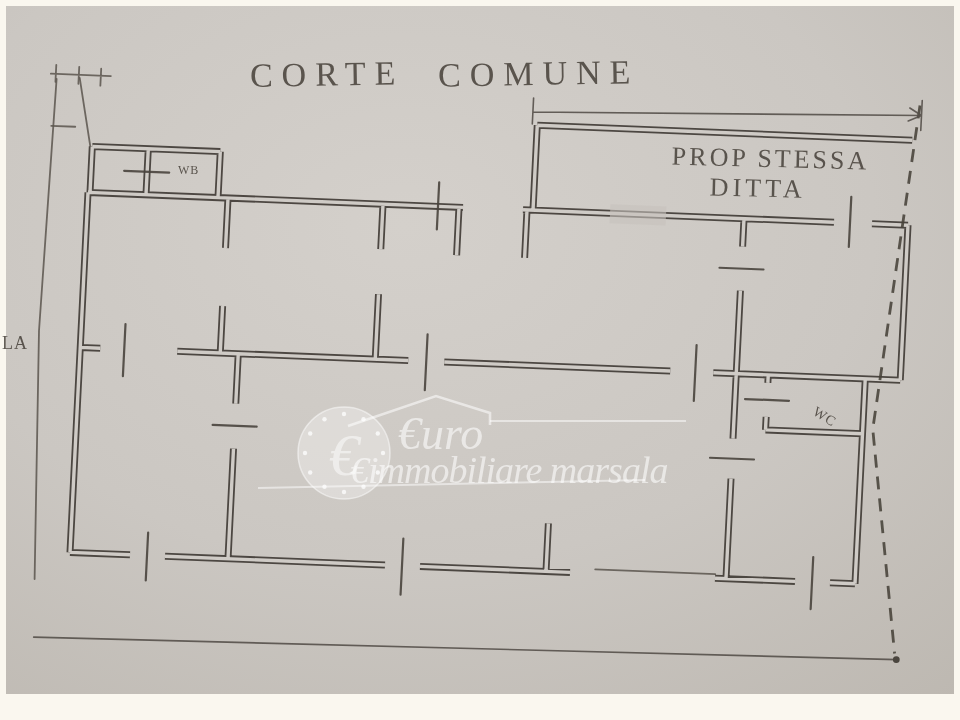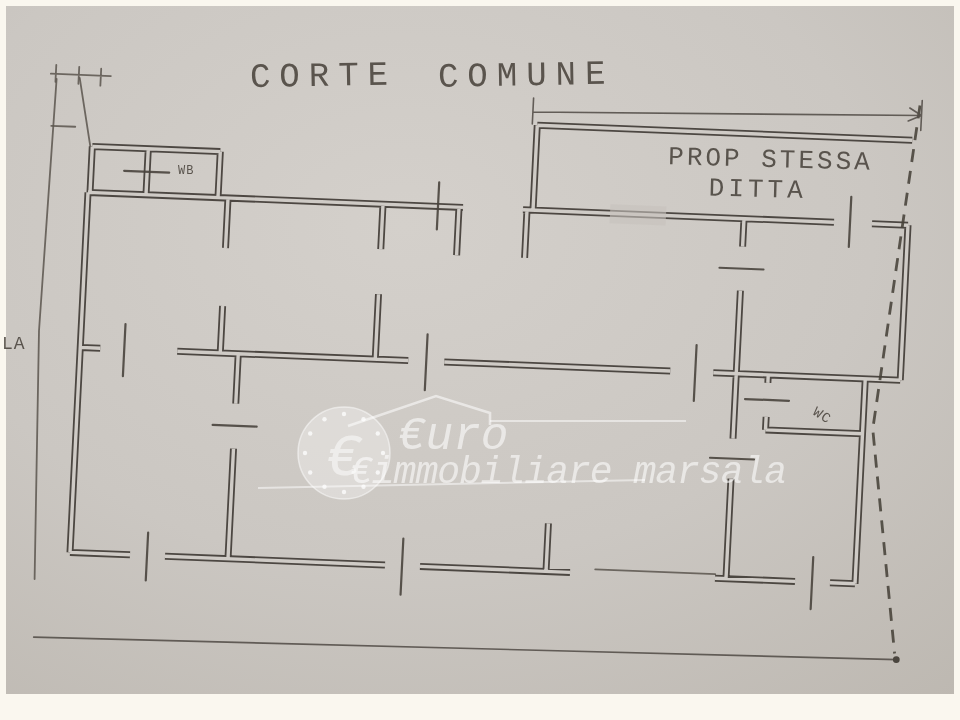--- a/index.html
+++ b/index.html
@@ -1,17 +1,17 @@
 <!DOCTYPE html>
 <html><head>
 <meta charset="utf-8">
 <style>
   html,body{margin:0;padding:0;background:#faf7ef;}
   .stage{position:relative;width:960px;height:720px;overflow:hidden;
-         font-family:Liberation Mono, monospace;}
+         font-family:Liberation Serif, serif;}
   svg{display:block;}
   .hand{fill:#4a443d;opacity:.88;}
   .wall{stroke:#443f39;stroke-width:7;fill:none;opacity:.94;}
   .wallcore{stroke:#cfcbc6;stroke-width:3.4;fill:none;}
   .tick{stroke:#49443d;stroke-width:2.2;fill:none;stroke-linecap:round;opacity:.9;}
   .thin{stroke:#5b554d;stroke-width:1.8;fill:none;stroke-linecap:round;opacity:.85;}
   .meas{stroke:#55504a;stroke-width:1.6;fill:none;stroke-linecap:round;opacity:.9;}
   .dash{stroke:#474239;stroke-width:2.8;fill:none;stroke-dasharray:13 9;opacity:.88;}
   .wm{fill:#ffffff;font-style:italic;}
 </style>

